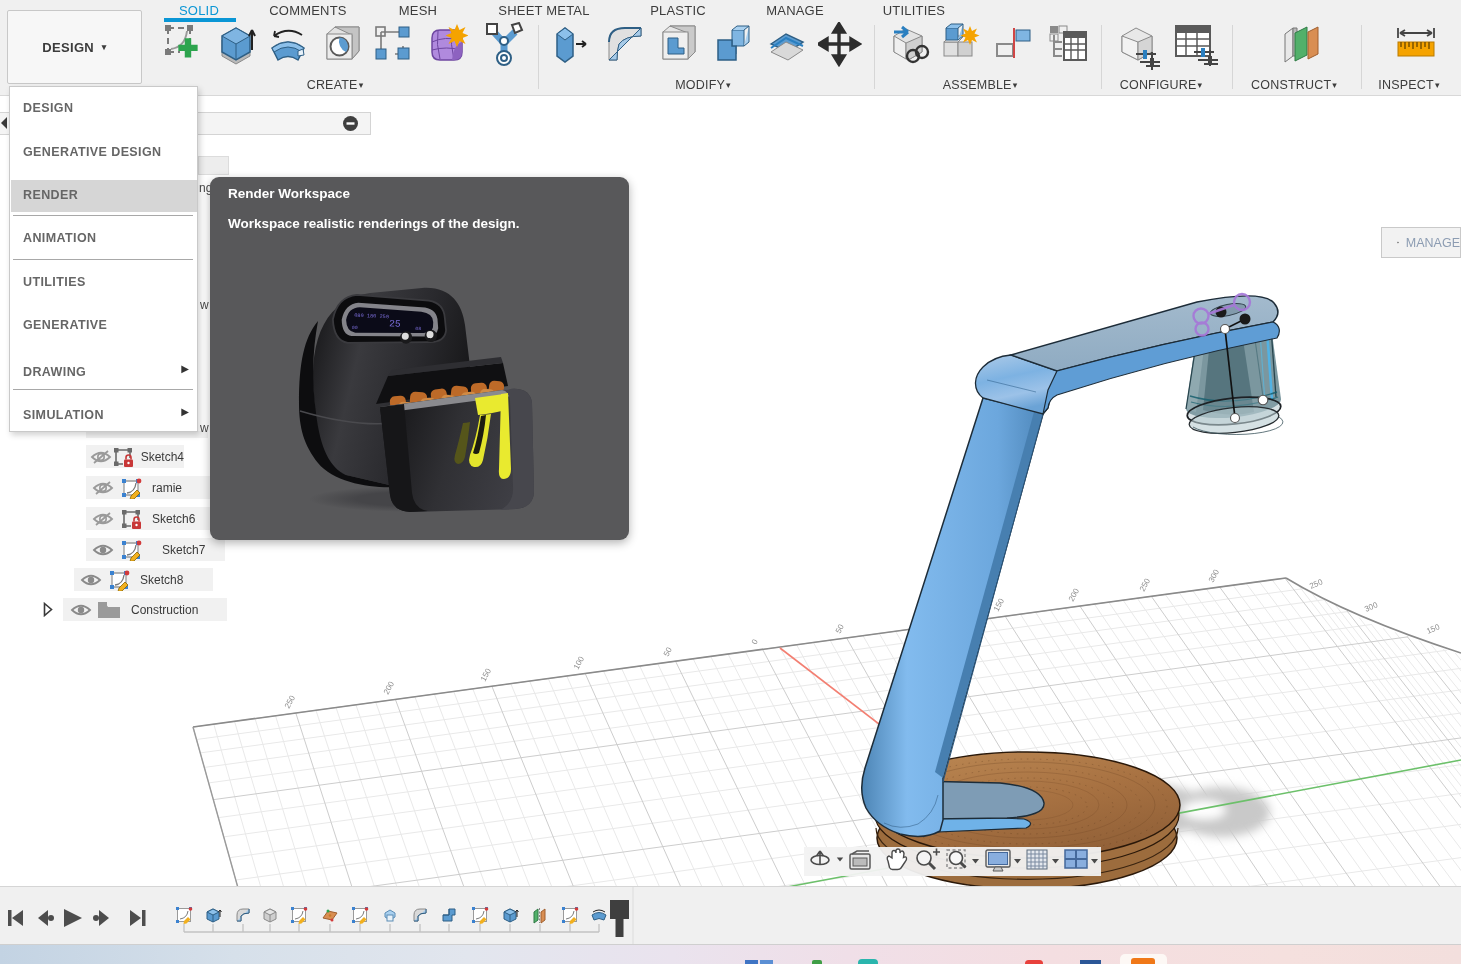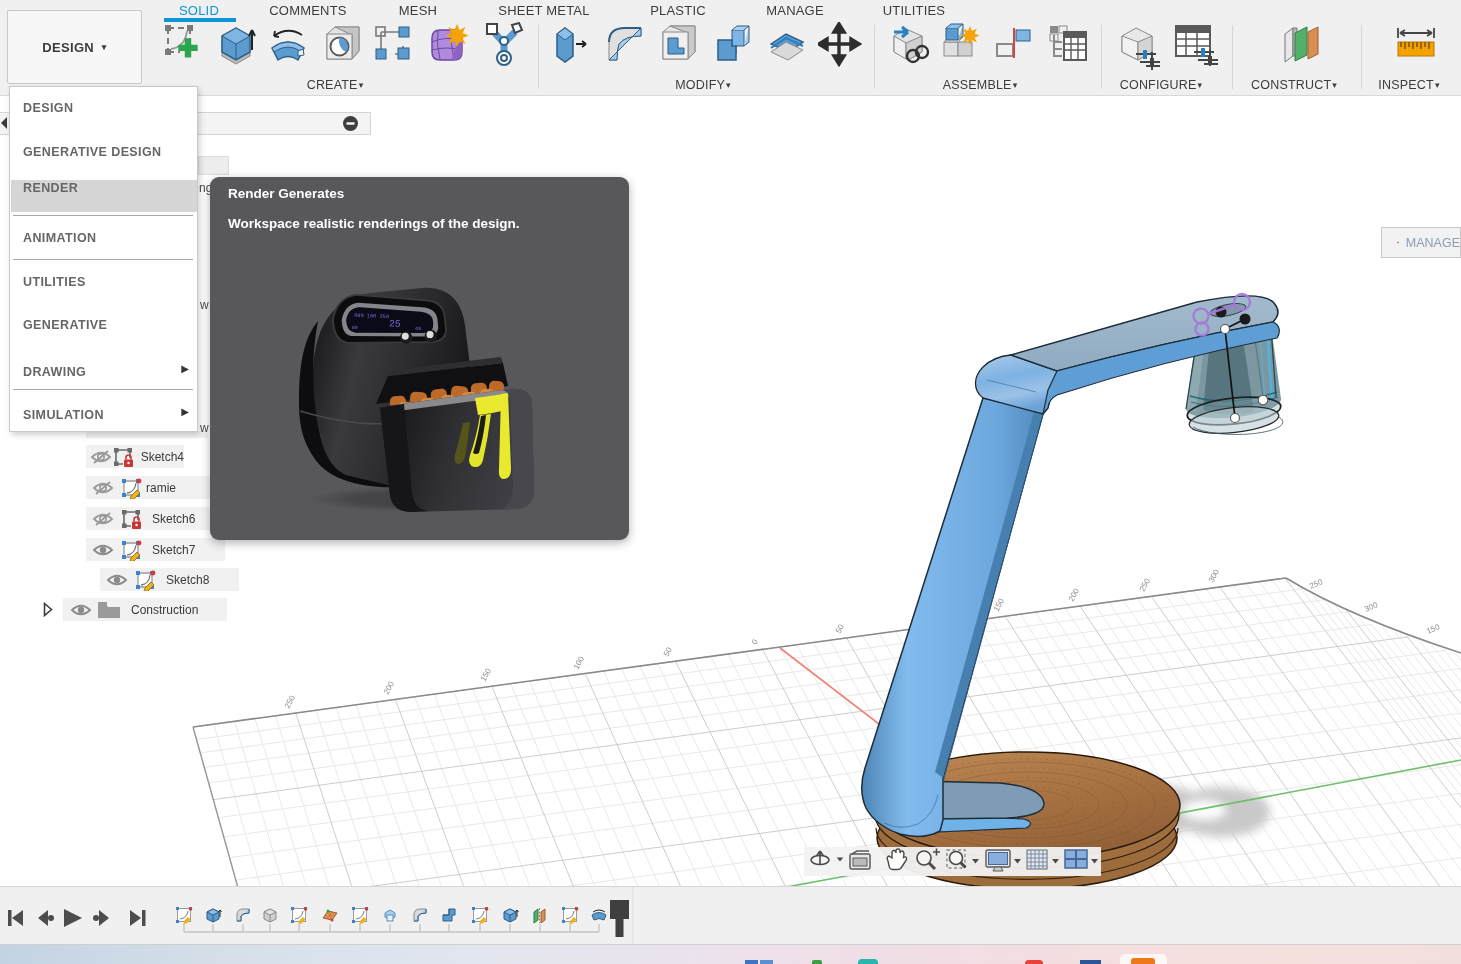--- a/index.html
+++ b/index.html
@@ -388,21 +388,21 @@
 <g fill="#3b82d0">
             <rect x="2" y="2" width="4" height="4"></rect>
             <rect x="16" y="2" width="4" height="4"></rect>
             <rect x="2" y="16" width="4" height="4"></rect>
             <rect x="16" y="16" width="4" height="4"></rect>
           </g>
 <circle cx="19" cy="4" r="2.4" fill="#d23b3b"></circle>
 <path d="M11,19 L17,13 L20,16 L14,22 L10,22.5 Z" fill="#f2b01e" stroke="#8a6400" stroke-width=".8"></path>
         </svg>
       </span>
-<span style="">ramie</span>
+<span style="margin-left:6px">ramie</span>
     </div>
 <div class="row" style="left:86px;top:507px;width:124px;z-index:6">
 <span style="margin-left:4px;display:inline-flex;width:26px;justify-content:center">
         <svg width="22" height="16" viewBox="0 0 22 16">
           <path d="M2,8 Q11,-0.5 20,8 Q11,16.5 2,8 Z" fill="none" stroke="#9a9a9a" stroke-width="1.8"></path>
           <circle cx="11" cy="8" r="3.2" fill="none" stroke="#9a9a9a" stroke-width="1.6"></circle>
           <path d="M4,14 L18,2" stroke="#9a9a9a" stroke-width="1.8"></path>
         </svg>
       </span>
 <span style="display:inline-flex;width:30px;justify-content:center">
@@ -434,23 +434,23 @@
 <g fill="#3b82d0">
             <rect x="2" y="2" width="4" height="4"></rect>
             <rect x="16" y="2" width="4" height="4"></rect>
             <rect x="2" y="16" width="4" height="4"></rect>
             <rect x="16" y="16" width="4" height="4"></rect>
           </g>
 <circle cx="19" cy="4" r="2.4" fill="#d23b3b"></circle>
 <path d="M11,19 L17,13 L20,16 L14,22 L10,22.5 Z" fill="#f2b01e" stroke="#8a6400" stroke-width=".8"></path>
         </svg>
       </span>
-<span style="margin-left:6px">Sketch7</span>
+<span style="margin-left:16px">Sketch7</span>
     </div>
-<div class="row" style="left:100px;top:568px;width:139px;z-index:6">
+<div class="row" style="left:74px;top:568px;width:139px;z-index:6">
 <span style="margin-left:4px;display:inline-flex;width:26px;justify-content:center">
         <svg width="22" height="14" viewBox="0 0 22 14">
           <path d="M2,7 Q11,-1.5 20,7 Q11,15.5 2,7 Z" fill="none" stroke="#8a8a8a" stroke-width="1.8"></path>
           <circle cx="11" cy="7" r="3.2" fill="#8a8a8a"></circle>
         </svg>
       </span>
 <span style="display:inline-flex;width:30px;justify-content:center">
         <svg width="22" height="22" viewBox="0 0 22 22">
 <path d="M4,4 H18 V18 H4 Z" stroke="#9a9a9a" stroke-width="1.3" fill="#fff"></path>
 <path d="M7,16 Q15,15 16,6" stroke="#7a7a7a" stroke-width="1.3" fill="none"></path>
@@ -484,34 +484,34 @@
 <svg class="abs" style="left:43px;top:602px;z-index:6" width="10" height="15" viewBox="0 0 10 15">
       <path d="M1.5,1.5 L8.5,7.5 L1.5,13.5 Z" fill="none" stroke="#3a3a3a" stroke-width="1.6"></path>
     </svg>
 <div class="frag" style="left:199px;top:181px;z-index:6">ng</div>
 <div class="frag" style="left:200px;top:298px;z-index:6">w</div>
 <div class="frag" style="left:200px;top:421px;z-index:6">w</div>
 <div id="menu">
       <div class="mhl"></div>
 <div class="mi" style="top:14px">DESIGN</div>
 <div class="mi" style="top:58px">GENERATIVE DESIGN</div>
-<div class="mi" style="top:94px">RENDER</div>
+<div class="mi" style="top:101px">RENDER</div>
 <div class="mi" style="top:144px">ANIMATION</div>
 <div class="mi" style="top:188px">UTILITIES</div>
 <div class="mi" style="top:231px">GENERATIVE</div>
 <div class="mi" style="top:278px">DRAWING</div>
 <div class="mi" style="top:321px">SIMULATION</div>
 <div class="msep" style="top:128px"></div>
 <div class="msep" style="top:172px"></div>
 <div class="msep" style="top:302px"></div>
 <div class="marr" style="top:276px">▶</div>
       <div class="marr" style="top:319px">▶</div>
 </div>
 <div id="tip">
-      <div class="t1">Render Generates</div>
+      <div class="t1">Render Workspace</div>
       <div class="t2">Workspace realistic renderings of the design.</div>
 <svg class="abs" style="left:84px;top:106px" width="245" height="234" viewBox="0 0 245 234">
 <defs>
 <linearGradient id="afb" x1="0" y1="0" x2="1" y2=".3">
             <stop offset="0" stop-color="#131315"></stop>
             <stop offset=".35" stop-color="#3a3a3e"></stop>
             <stop offset=".7" stop-color="#2a2a2e"></stop>
             <stop offset="1" stop-color="#19191b"></stop>
           </linearGradient>
 <linearGradient id="afd" x1="0" y1="0" x2="1" y2=".25">

